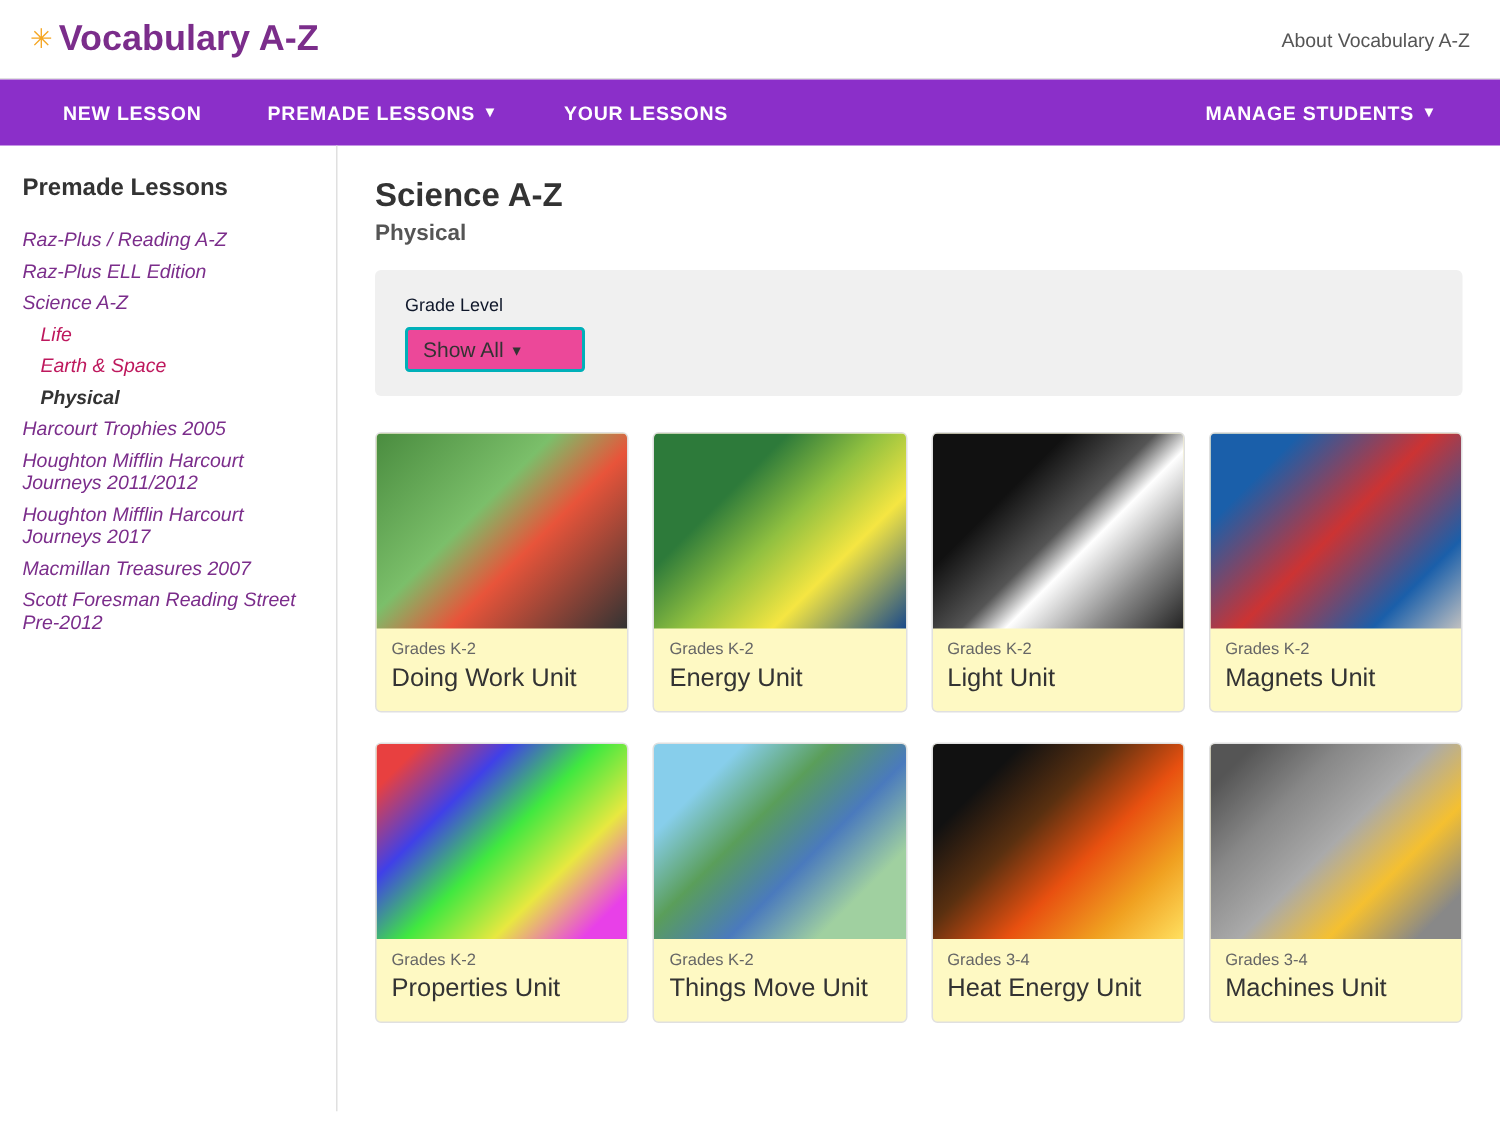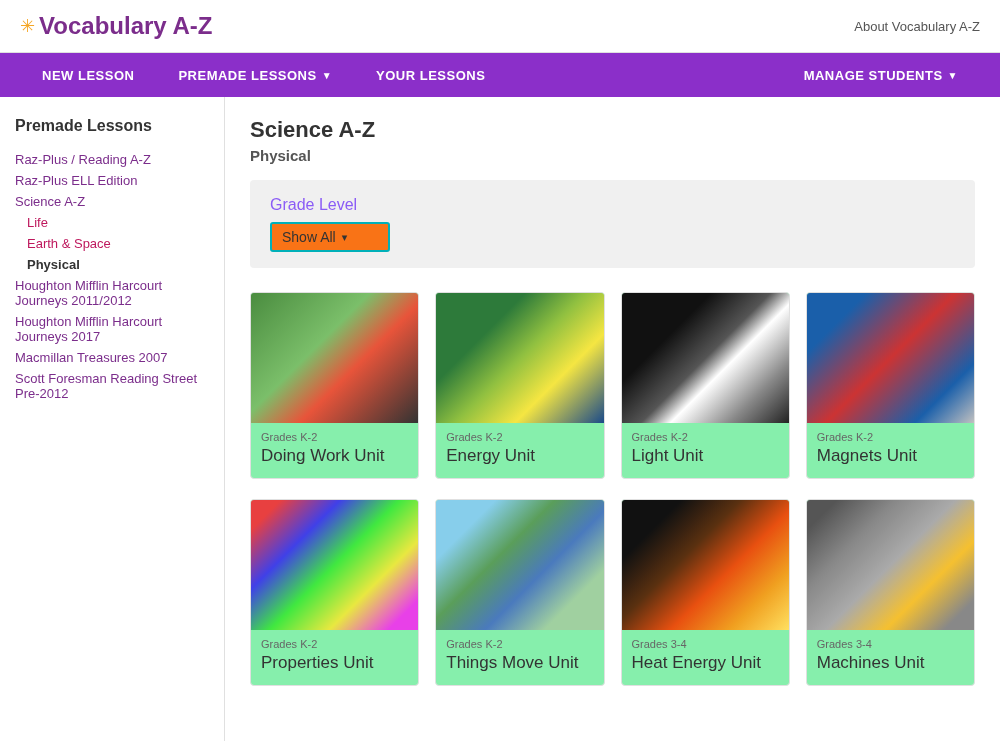--- a/index.html
+++ b/index.html
@@ -18,39 +18,39 @@
     .nav-item { color: #fff; font-size: 13px; font-weight: bold; padding: 0 22px; height: 44px; display: flex; align-items: center; cursor: pointer; letter-spacing: 0.5px; white-space: nowrap; }
     .nav-item .arrow { font-size: 10px; margin-left: 5px; }
     .nav-right { display: flex; align-items: center; }
 
     
     .main-layout { display: flex; min-height: calc(100vh - 110px); }
 
     
     .sidebar { width: 225px; min-width: 225px; padding: 20px 15px; border-right: 1px solid #e0e0e0; }
     .sidebar-title { font-size: 16px; font-weight: bold; color: #333; margin-bottom: 14px; }
-    .sidebar-link { display: block; color: #7b2d8b; font-size: 13px; padding: 3px 0; text-decoration: none; cursor: pointer; }
+    .sidebar-link { display: block; color: #7b2d8b; font-size: 13px; padding: 3px 0; text-decoration: none; cursor: pointer; font-style: italic; }
     .sidebar-sub { padding-left: 12px; }
     .sidebar-sub .sidebar-link { color: #be185d; }
     .sidebar-active { font-weight: bold; color: #333 !important; }
 
     
     .content { flex: 1; padding: 20px 25px; }
     .content-title { font-size: 22px; font-weight: bold; color: #333; margin-bottom: 4px; }
     .content-subtitle { font-size: 15px; font-weight: bold; color: #555; margin-bottom: 16px; }
 
     
     .grade-filter-box { background: #f0f0f0; border-radius: 4px; padding: 16px 20px; margin-bottom: 24px; }
-    .grade-label { font-size: 16px; color: #8b5cf6; margin-bottom: 8px; }
-    .grade-select { border: 2px solid #00b0b9; background: #f97316; color: #333; font-size: 14px; padding: 5px 10px; border-radius: 3px; cursor: pointer; display: flex; align-items: center; gap: 6px; width: 120px; }
+    .grade-label { font-size: 12px; color: #0f172a; margin-bottom: 8px; }
+    .grade-select { border: 2px solid #00b0b9; background: #ec4899; color: #333; font-size: 14px; padding: 5px 10px; border-radius: 3px; cursor: pointer; display: flex; align-items: center; gap: 6px; width: 120px; }
     .grade-select .arrow { font-size: 11px; }
 
     
     .cards-grid { display: grid; grid-template-columns: repeat(4, 1fr); gap: 16px; margin-bottom: 20px; }
-    .card { border: 1px solid #e0e0e0; border-radius: 4px; overflow: hidden; background: #86efac; cursor: pointer; }
+    .card { border: 1px solid #e0e0e0; border-radius: 4px; overflow: hidden; background: #fef9c3; cursor: pointer; }
     .card-image { width: 100%; height: 130px; object-fit: cover; display: block; }
     .card-body { padding: 8px 10px 12px; }
     .card-grade { font-size: 11px; color: #666; margin-bottom: 3px; }
     .card-title { font-size: 17px; font-weight: normal; color: #333; }
 
     
     .img-doing-work { background: linear-gradient(135deg, #4a8c3f 0%, #7bbf6a 40%, #e8543a 60%, #333 100%); }
     .img-energy { background: linear-gradient(135deg, #2d7a3a 30%, #90c040 50%, #f5e642 70%, #1a4a8a 100%); }
     .img-light { background: linear-gradient(135deg, #111 30%, #555 50%, #fff 60%, #888 80%, #222 100%); }
     .img-magnets { background: linear-gradient(135deg, #1a5faa 20%, #cc3333 50%, #1a5faa 80%, #c0c0c0 100%); }
@@ -99,20 +99,21 @@
     <a class="sidebar-link">Raz-Plus / Reading A-Z</a>
     <a class="sidebar-link">Raz-Plus ELL Edition</a>
     <a class="sidebar-link">Science A-Z</a>
 
     <div class="sidebar-sub">
       <a class="sidebar-link">Life</a>
       <a class="sidebar-link">Earth &amp; Space</a>
       <a class="sidebar-link sidebar-active">Physical</a>
     </div>
 
+    <a class="sidebar-link">Harcourt Trophies 2005</a>
     <a class="sidebar-link">Houghton Mifflin Harcourt Journeys 2011/2012</a>
     <a class="sidebar-link">Houghton Mifflin Harcourt Journeys 2017</a>
     <a class="sidebar-link">Macmillan Treasures 2007</a>
     <a class="sidebar-link">Scott Foresman Reading Street Pre-2012</a>
   </aside>
 
   <main class="content">
     <h1 class="content-title">Science A-Z</h1>
     <h2 class="content-subtitle">Physical</h2>
 

